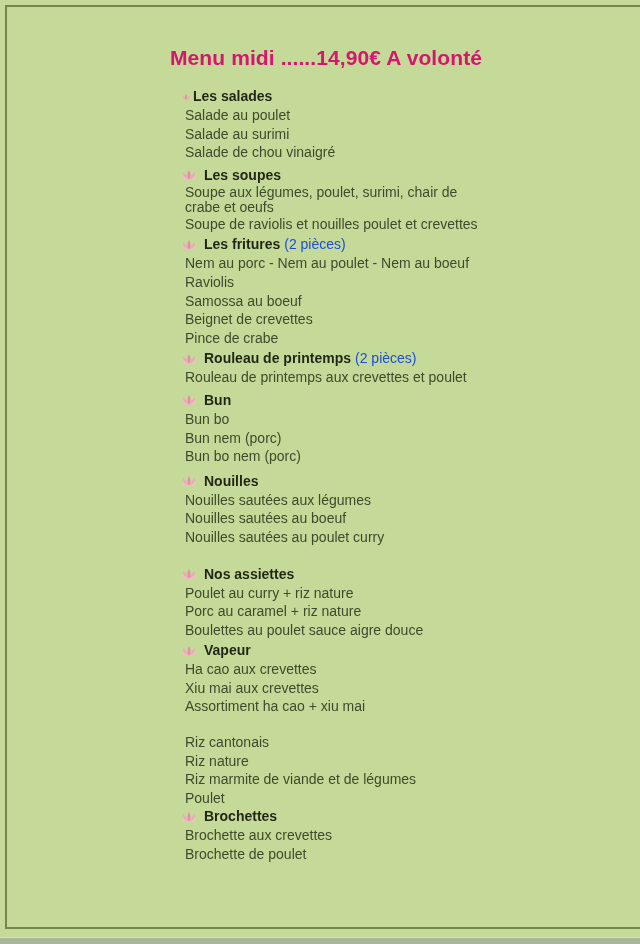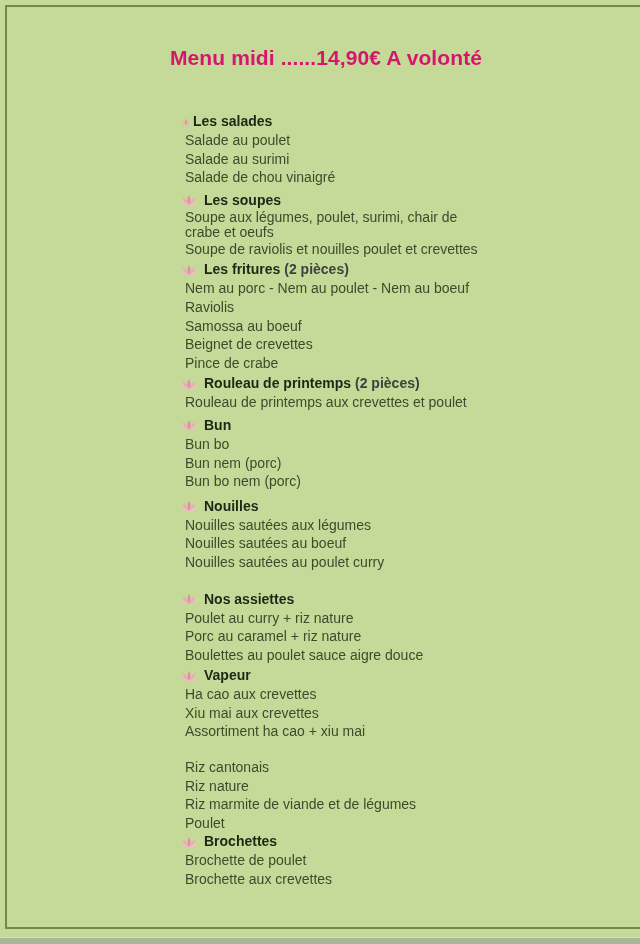--- a/index.html
+++ b/index.html
@@ -24,36 +24,36 @@
   }
   .title {
     position: absolute; left: 0; top: 46px; width: 652px;
     text-align: center;
     color: #d6156e;
     font-weight: bold;
     font-size: 21px;
     letter-spacing: 0.1px;
   }
   .menu {
-    position: absolute; left: 180px; top: 112px; width: 340px;
+    position: absolute; left: 180px; top: 87px; width: 340px;
     color: #3d4a2c;
     font-size: 14px;
   }
   .section { margin-bottom: 2px; }
   .section-head {
     height: 19px; line-height: 19px;
     display: flex; align-items: center;
     color: #1f2615;
   }
   .lotus {
     display: inline-block; width: 18px; height: 12px; margin-right: 6px;
     flex-shrink: 0;
   }
   .head-title { font-weight: bold; }
-  .head-note { margin-left: 4px; font-weight: bold; color: #404040; }
+  .head-note { margin-left: 4px; font-weight: normal; color: #1d4ed8; }
   .item {
     padding-left: 5px; height: 18.6px; line-height: 18.6px;
     white-space: nowrap;
   }
   .item.wrap { white-space: normal; height: auto; }
 </style>
 </head>
 <body>
 
 <div class="frame"></div>
@@ -201,17 +201,17 @@
     <div class="section-head">
       <svg class="lotus" viewBox="0 0 18 12">
           <path d="M9 1 C7 4 7 8 9 11 C11 8 11 4 9 1Z" fill="#e98aa6"></path>
           <path d="M3 3 C3 8 6 10 9 11 C8 8 6 5 3 3Z" fill="#f0a6bb"></path>
           <path d="M15 3 C15 8 12 10 9 11 C10 8 12 5 15 3Z" fill="#f0a6bb"></path>
           <path d="M1 7 C3 10 6 11 9 11 C6 9 4 8 1 7Z" fill="#f4bccb"></path>
           <path d="M17 7 C15 10 12 11 9 11 C12 9 14 8 17 7Z" fill="#f4bccb"></path>
         </svg>
       <span class="head-title">Brochettes</span>
     </div>
+    <div class="item">Brochette aux crevettes</div>
     <div class="item">Brochette de poulet</div>
-    <div class="item">Brochette aux crevettes</div>
   </div>
 
 </div>
 
 </body></html>

